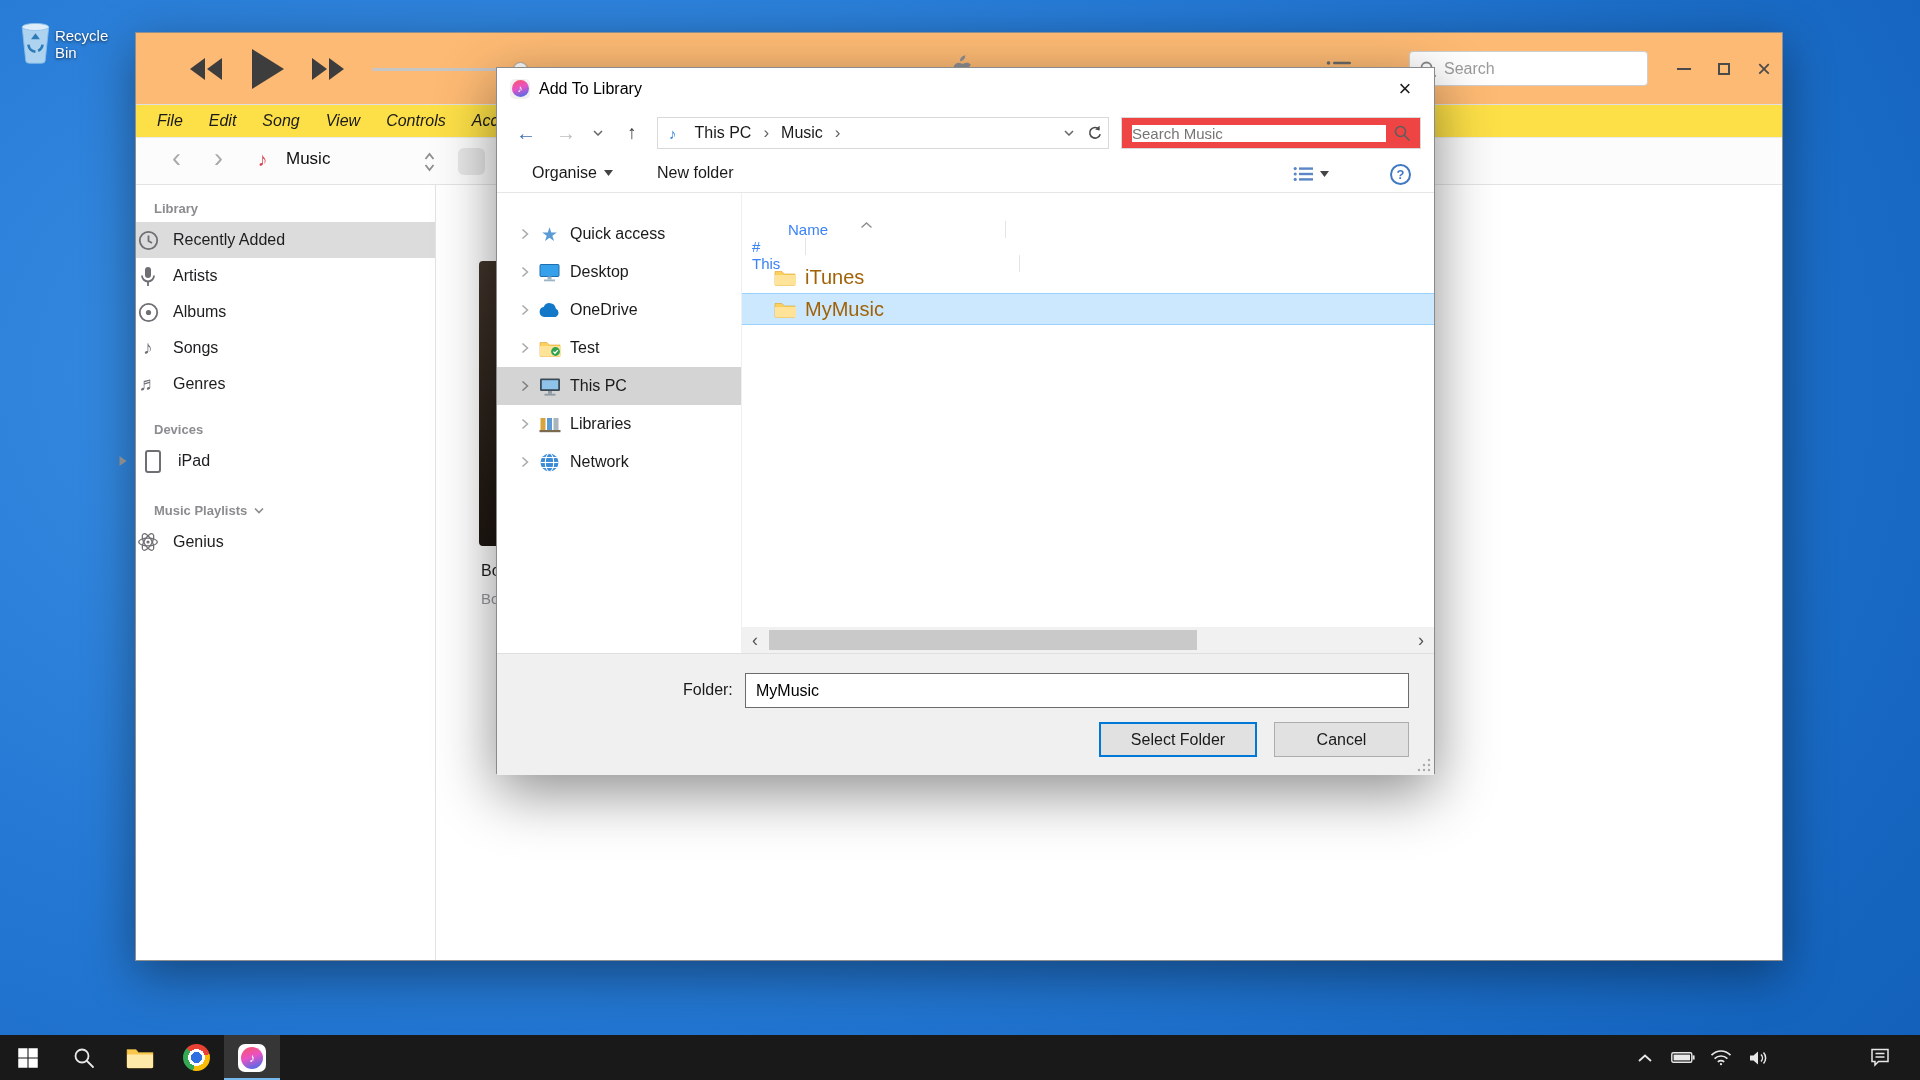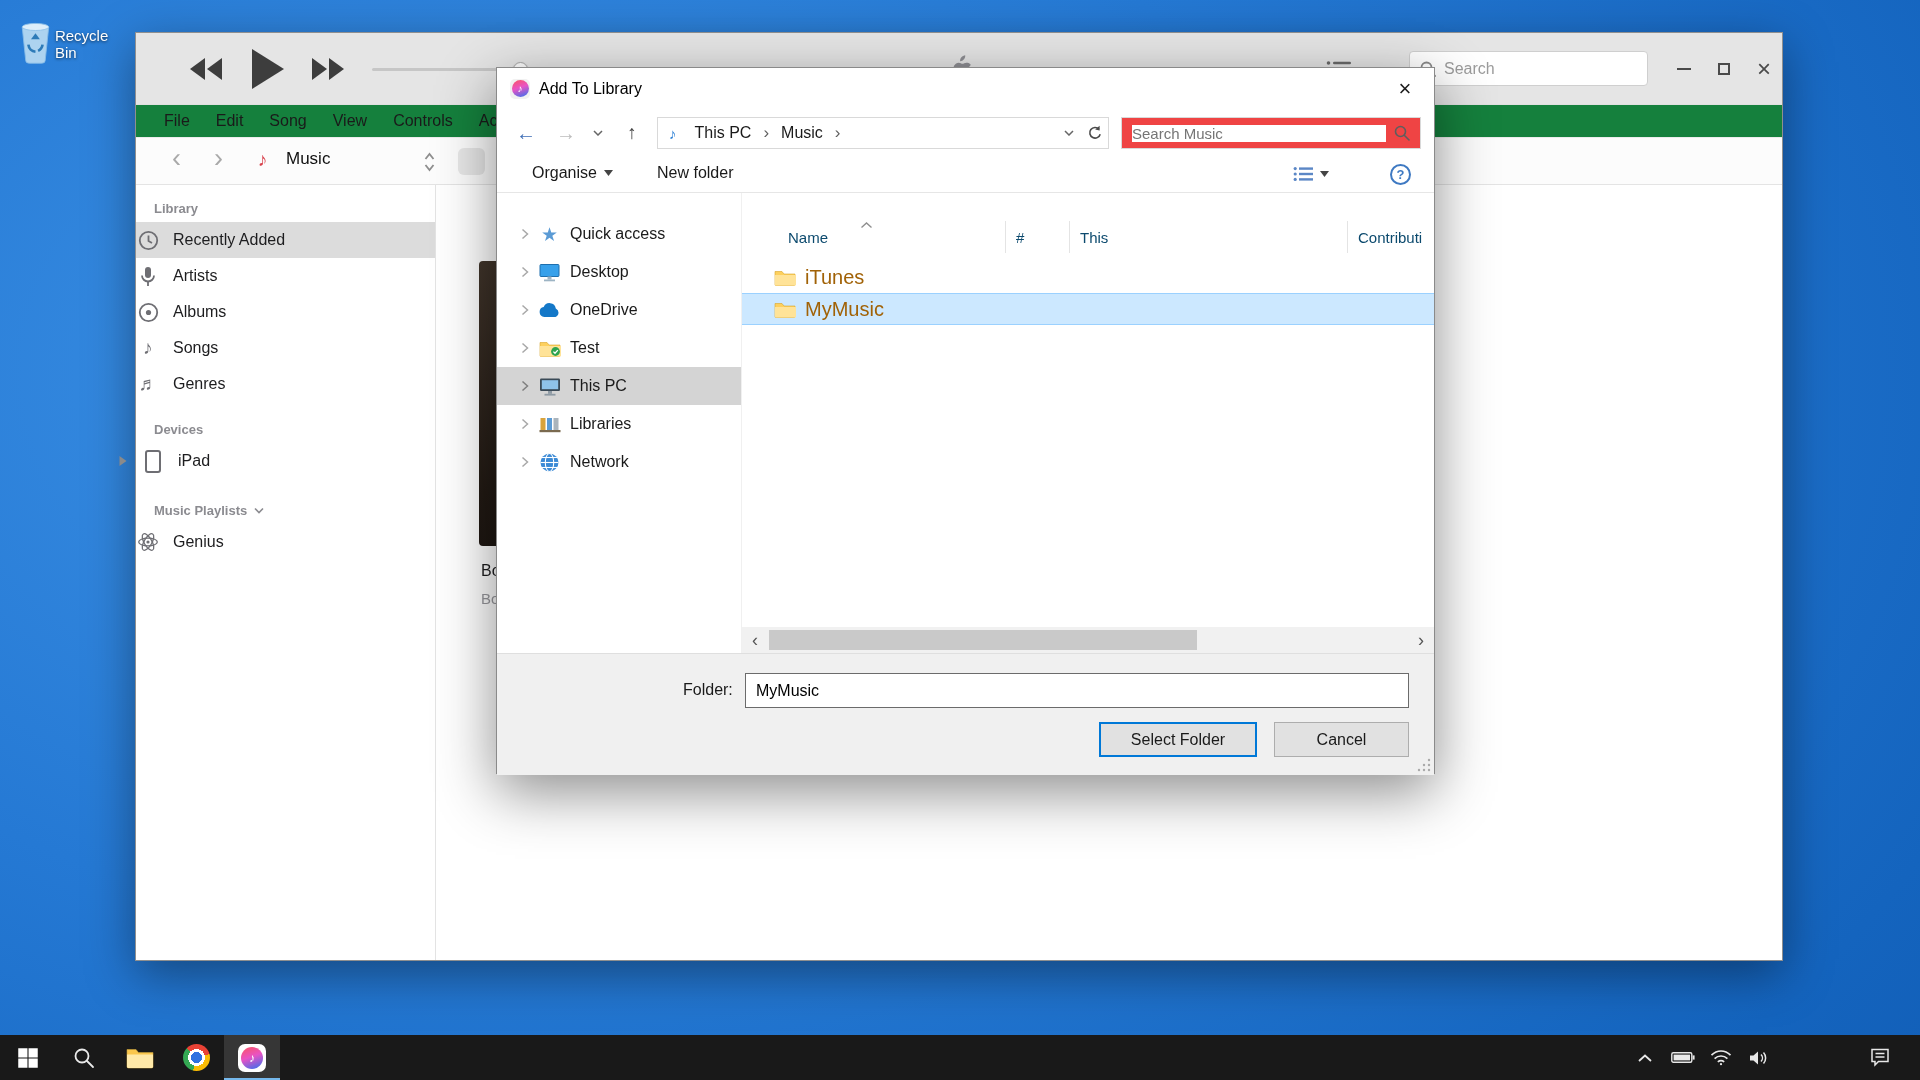--- a/index.html
+++ b/index.html
@@ -8,38 +8,38 @@
   .screen{position:relative;width:1920px;height:1080px;overflow:hidden;}
   .desktop{position:absolute;left:0;top:0;width:1920px;height:1035px;
     background:radial-gradient(130% 160% at 26% 36%,#3d92e6 0%,#2579d4 34%,#1464be 64%,#0b4da2 100%);}
 
   
   .recycle-bin{position:absolute;left:16px;top:12px;width:96px;display:flex;flex-direction:row;align-items:center;}
   .bin-label{margin-top:3px;color:#fff;font-size:15px;text-shadow:0 1px 3px rgba(0,0,0,.65);}
 
   
   .win{position:absolute;left:135px;top:32px;width:1648px;height:929px;background:#fff;border:1px solid #8f8f8f;box-shadow:0 14px 46px rgba(0,0,0,.40);}
-  .win-chrome{position:absolute;left:0;top:0;width:100%;height:72px;background:#e5e5e5;border-bottom:1px solid #e0e0e0;}
+  .win-chrome{position:absolute;left:0;top:0;width:100%;height:72px;background:#fdba74;border-bottom:1px solid #e0e0e0;}
   .pb{position:absolute;fill:#3d3d3d;}
   .pb-rew{left:54px;top:25px;}
   .pb-play{left:116px;top:16px;}
   .pb-fwd{left:176px;top:25px;}
   .vol-slider{position:absolute;left:236px;top:35px;width:148px;height:3px;background:#c6c6c6;border-radius:2px;}
   .vol-knob{position:absolute;right:-8px;top:-6px;width:15px;height:15px;border-radius:50%;background:#fdfdfd;border:1px solid #a9a9a9;box-shadow:0 1px 2px rgba(0,0,0,.25);}
   .apple{position:absolute;left:813px;top:22px;}
   .upnext{position:absolute;left:1190px;top:27px;}
   .it-search{position:absolute;left:1273px;top:18px;width:239px;height:35px;background:#fff;border:1px solid #cfcfcf;border-radius:4px;display:flex;align-items:center;gap:8px;padding:0 10px;}
   .it-search input{flex:1;border:none;outline:none;font-size:16px;color:#333;background:transparent;font-family:inherit;min-width:0;}
   .it-search input::placeholder{color:#9b9b9b;}
   .wbtn{position:absolute;top:0;width:40px;height:72px;display:flex;align-items:center;justify-content:center;}
   .wmin{left:1528px;}.wmax{left:1568px;}.wclose{left:1608px;}
   .glyph-min{width:14px;height:2px;background:#4a4a4a;}
   .glyph-max{width:12px;height:12px;border:2px solid #4a4a4a;}
   .glyph-x{font-size:24px;color:#4a4a4a;line-height:1;}
-  .win-menubar{position:absolute;left:0;top:72px;width:100%;height:33px;background:#15803d;border-bottom:1px solid #ececec;display:flex;align-items:center;padding-left:15px;}
+  .win-menubar{position:absolute;left:0;top:72px;width:100%;height:33px;background:#fde047;border-bottom:1px solid #ececec;display:flex;align-items:center;padding-left:8px;font-style:italic;}
   .mi{padding:0 13px;font-size:16px;color:#1a1a1a;}
   .win-navbar{position:absolute;left:0;top:105px;width:100%;height:47px;background:#fcfcfc;border-bottom:1px solid #e4e4e4;}
   .nav-chev{position:absolute;top:5px;font-size:27px;color:#a9a9a9;}
   .nav-back{left:36px;}.nav-fwd{left:78px;}
   .media-note{position:absolute;left:122px;top:11px;font-size:19px;color:#d8414b;}
   .media-label{position:absolute;left:150px;top:11px;font-size:17px;color:#111;}
   .media-chevs{position:absolute;left:288px;top:13px;}
   .grid-btn{position:absolute;left:322px;top:10px;width:27px;height:27px;border-radius:6px;background:#e7e7e7;}
   .win-sidebar{position:absolute;left:0;top:152px;width:300px;bottom:0;background:#fff;border-right:1px solid #e3e3e3;padding-top:12px;}
   .sb-header{margin:4px 0 6px 18px;font-size:13px;font-weight:bold;color:#8b8b90;display:flex;align-items:center;gap:7px;}
@@ -86,21 +86,21 @@
   .tb-view{position:absolute;left:796px;top:10px;display:flex;align-items:center;gap:6px;}
   .tb-help{position:absolute;left:893px;top:8px;width:21px;height:21px;border-radius:50%;border:2px solid #3e79c2;color:#3e79c2;font-size:13px;font-weight:bold;display:flex;align-items:center;justify-content:center;}
   .dlg-body{position:absolute;left:0;top:125px;width:100%;height:460px;background:#fff;}
   .tree{position:absolute;left:0;top:0;width:244px;height:100%;padding-top:22px;}
   .tree-item{height:38px;display:flex;align-items:center;gap:9px;padding-left:24px;font-size:16px;color:#1a1a1a;}
   .tree-item.selected{background:#d4d4d4;}
   .tchev{flex:0 0 8px;display:flex;}
   .tic{flex:0 0 23px;display:flex;justify-content:center;align-items:center;}
   .star-ic{color:#5b9bd5;font-size:19px;line-height:1;}
   .files{position:absolute;left:244px;top:0;right:0;height:100%;border-left:1px solid #f0f0f0;}
-  .cols{position:absolute;left:0;top:28px;width:100%;height:32px;display:flex;color:#0c4a6e;font-size:15px;}
+  .cols{position:absolute;left:0;top:28px;width:100%;height:32px;display:flex;color:#3b82f6;font-size:15px;flex-direction:column;}
   .col{display:flex;align-items:center;border-right:1px solid #e4e4e4;position:relative;padding-left:10px;}
   .col-name{width:264px;padding-left:46px;}
   .col-num{width:64px;}
   .col-title{width:278px;}
   .col-contrib{flex:1;border-right:none;overflow:hidden;white-space:nowrap;}
   .sort-caret{position:absolute;left:118px;top:1px;}
   .filerow{position:absolute;left:0;width:100%;height:32px;display:flex;align-items:center;font-size:20px;color:#a16207;}
   .filerow .fic{margin-left:32px;display:flex;}
   .filerow .fname{margin-left:9px;}
   .row-itunes{top:68px;}

